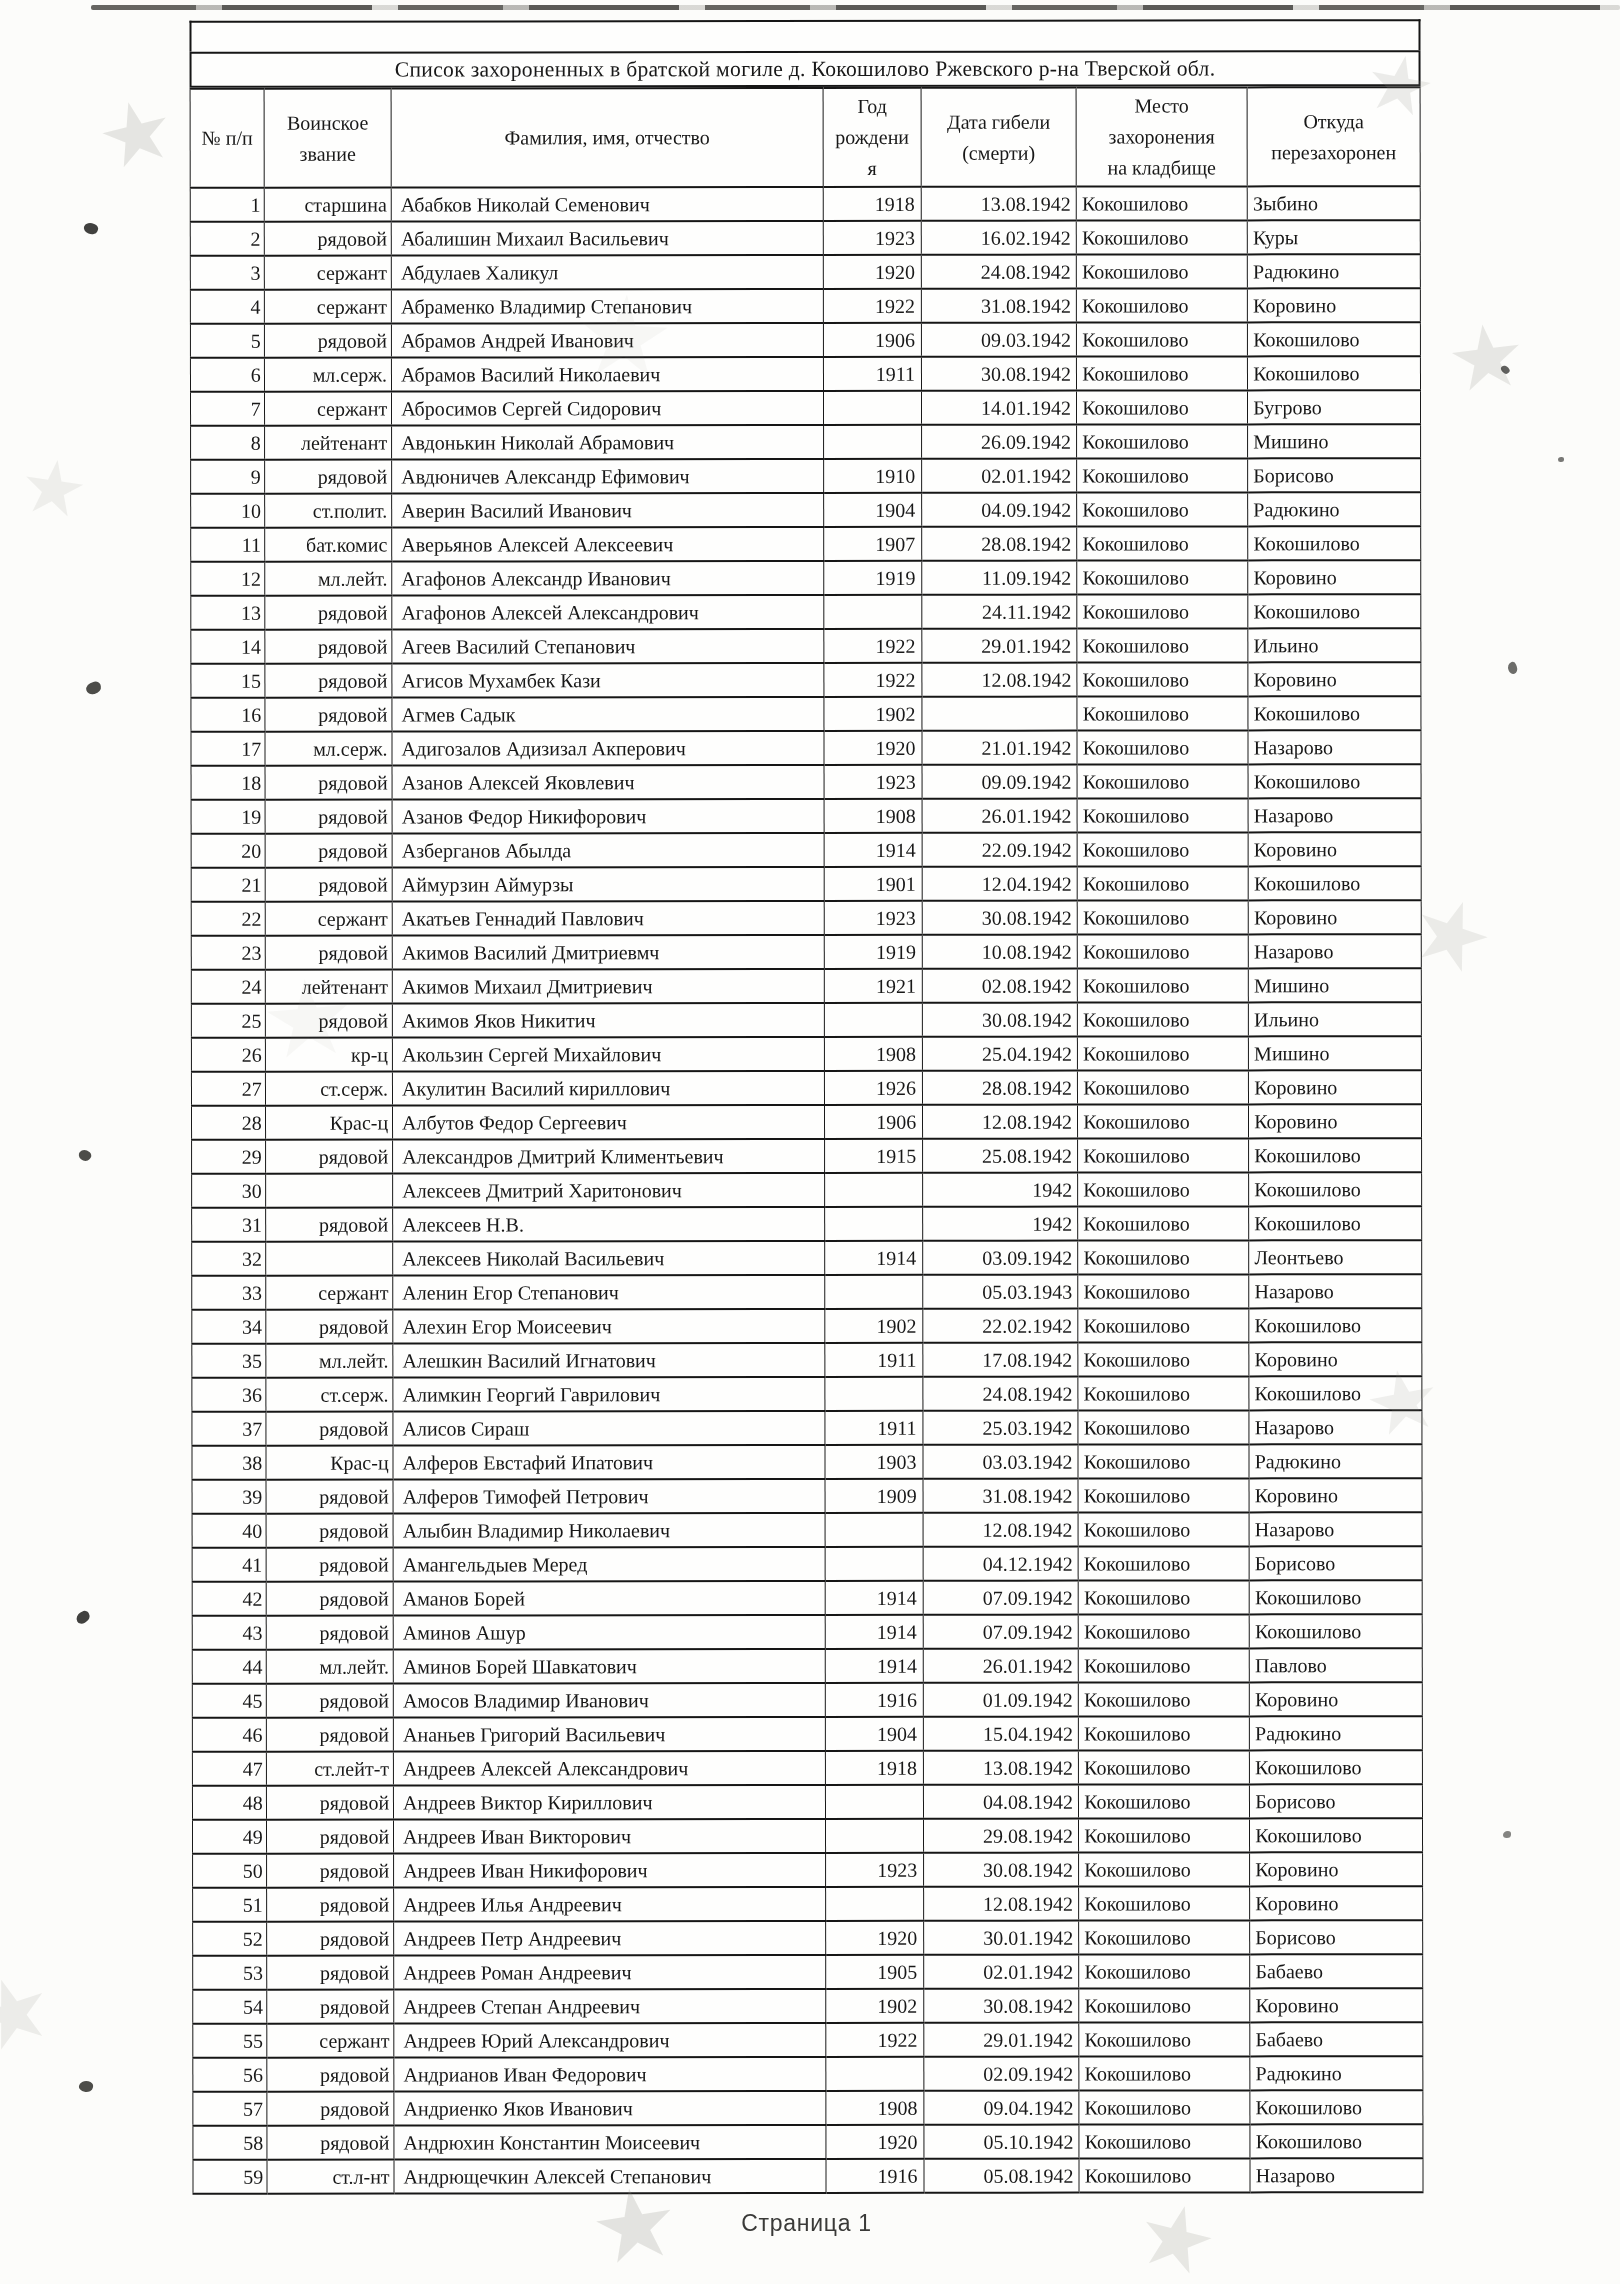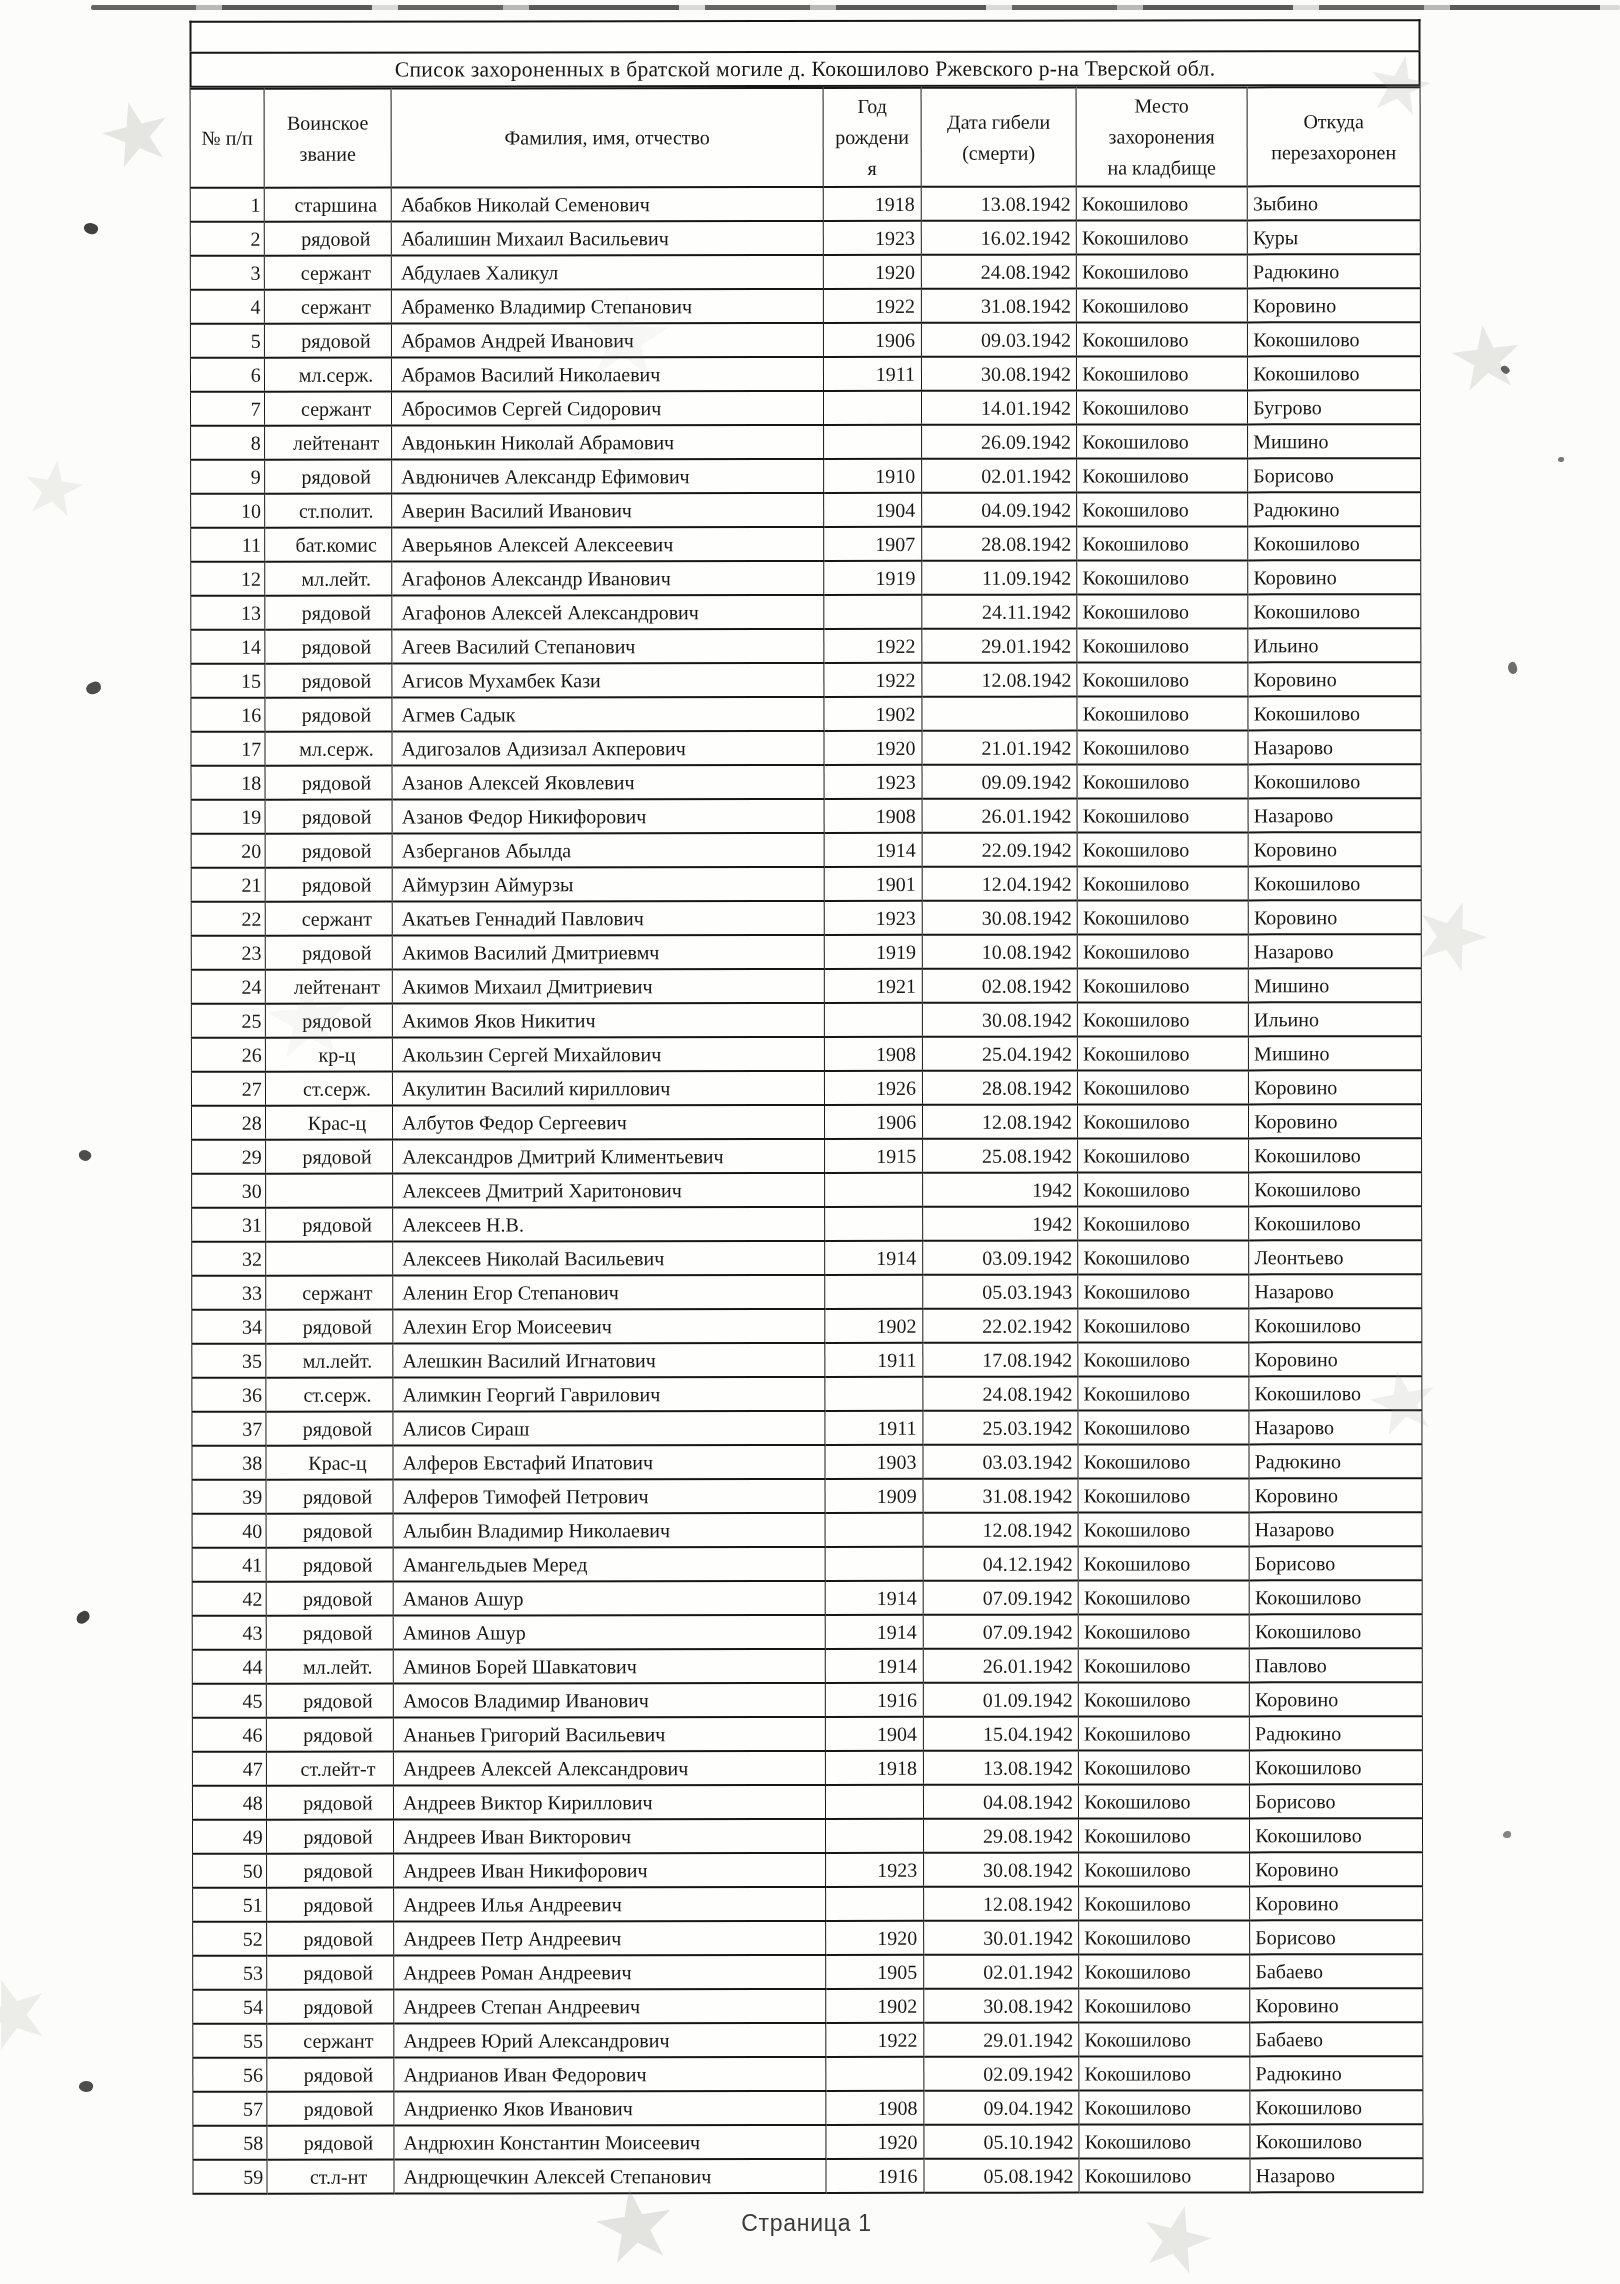--- a/index.html
+++ b/index.html
@@ -45,21 +45,21 @@
   }
   .roster thead th{
     height:95px;font-weight:normal;font-size:20px;
     vertical-align:middle;text-align:center;white-space:pre-line;line-height:1.55;
   }
   .roster tbody tr{height:34px;}
   .roster td{
     font-size:20px;vertical-align:middle;white-space:nowrap;padding:0 3.9px;
   }
   td.c-num{text-align:right;padding-right:3.3px;}
-  td.c-rank{text-align:center;padding-left:20px;}
+  td.c-rank{text-align:right;padding-left:20px;}
   td.c-name{text-align:left;padding-left:9.1px;border-radius:9px;}
   td.c-year{text-align:right;padding-right:5.9px;margin-left:20px;}
   td.c-date{text-align:right;padding-right:5px;}
   td.c-place{text-align:left;padding-left:5.2px;}
   td.c-from{text-align:left;padding-left:5.2px;}
   .footer{
     position:absolute;left:191px;top:2210px;width:1231px;
     text-align:center;font-family:"Liberation Sans", sans-serif;
     font-size:23px;color:#3a3a38;letter-spacing:0.7px;
   }
@@ -499,21 +499,21 @@
     <td class="c-rank">рядовой</td>
     <td class="c-name">Амангельдыев Меред</td>
     <td class="c-year"></td>
     <td class="c-date">04.12.1942</td>
     <td class="c-place">Кокошилово</td>
     <td class="c-from">Борисово</td>
   </tr>
         <tr>
     <td class="c-num">42</td>
     <td class="c-rank">рядовой</td>
-    <td class="c-name">Аманов Ашур</td>
+    <td class="c-name">Аманов Борей</td>
     <td class="c-year">1914</td>
     <td class="c-date">07.09.1942</td>
     <td class="c-place">Кокошилово</td>
     <td class="c-from">Кокошилово</td>
   </tr>
         <tr>
     <td class="c-num">43</td>
     <td class="c-rank">рядовой</td>
     <td class="c-name">Аминов Ашур</td>
     <td class="c-year">1914</td>

